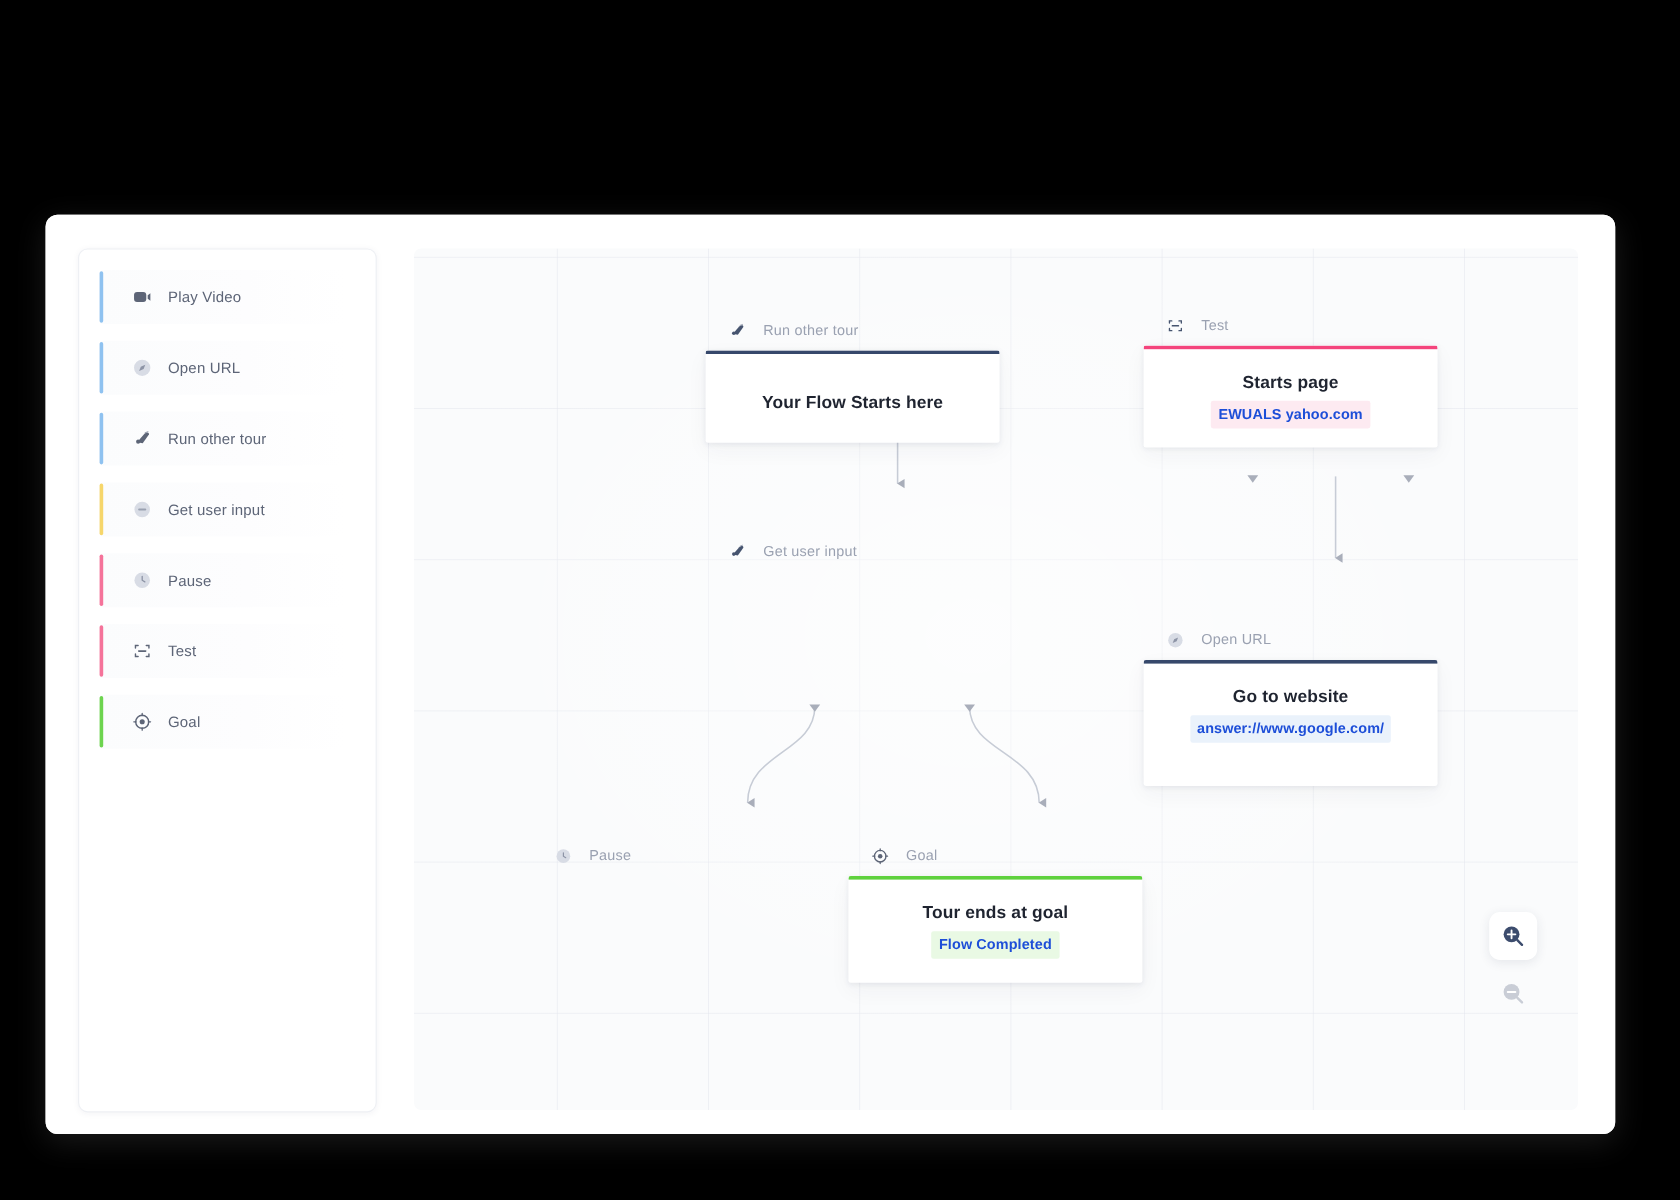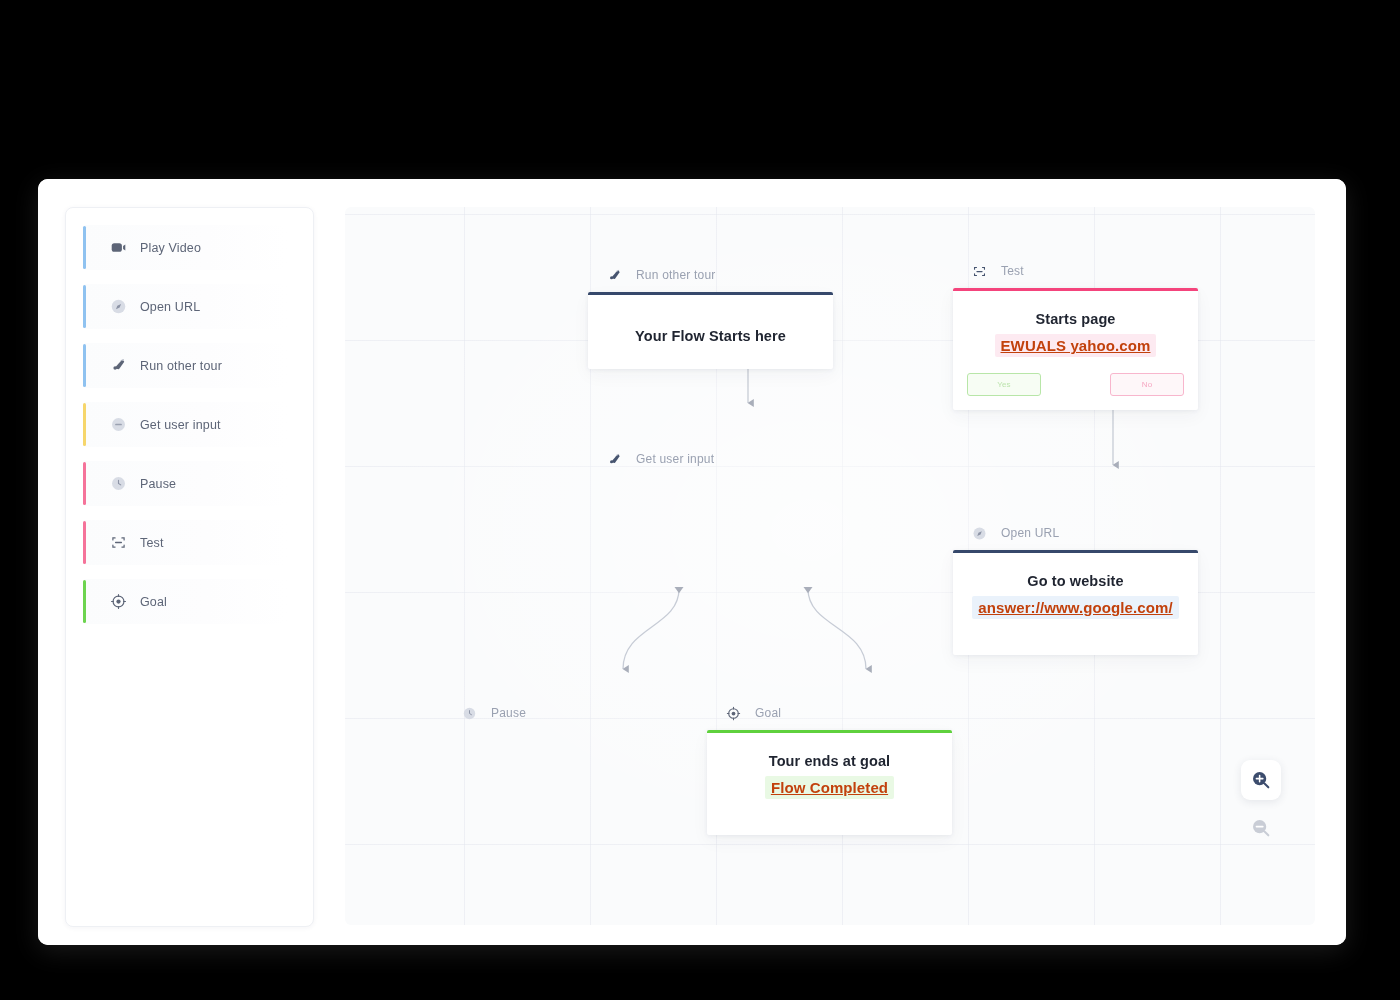--- a/index.html
+++ b/index.html
@@ -126,30 +126,29 @@
     text-align: center;
   }
   .node-line1 {
     font-size: 14.5px;
     font-weight: bold;
     color: #1f2430;
     letter-spacing: .1px;
     line-height: 21px;
   }
   .node-line2 {
-    font-size: 15px;
+    font-size: 12px;
     font-weight: bold;
-    color: #c2410c;
+    color: #1d4ed8;
     letter-spacing: .1px;
     line-height: 21px;
     margin-top: 4px;
     display: inline-block;
     padding: 1px 6px;
     border-radius: 2px;
-    text-decoration: underline;
   }
   .node-btn-row {
     display: flex;
     justify-content: space-between;
     padding: 0 14px 14px;
   }
   .node-btn {
     min-width: 72px;
     height: 21px;
     line-height: 21px;
@@ -345,24 +344,20 @@
               </svg>
             </span>
             <span class="node-head-label">Test</span>
           </div>
           <div class="node-card">
             <div class="node-accent" style="background:#f4447c"></div>
             <div class="node-body" style="padding:18px 14px 16px;">
               <div class="node-line1">Starts page</div>
               <div class="node-line2" style="background:#fdeaf1">EWUALS yahoo.com</div>
             </div>
-            <div class="node-btn-row">
-              <div class="node-btn" style="border-color:#b8e6a8; color:#bde4ae; background:#f7fdf4;">Yes</div>
-              <div class="node-btn" style="border-color:#f8b6cd; color:#f6a7c2; background:#fef7f9;">No</div>
-            </div>
           </div>
         </div>
 
         <div class="node" style="left:608px; top:314px; width:245px;">
           <div class="node-head">
             <span class="node-head-icon">
               <svg width="15" height="15" viewBox="0 0 20 20">
                   <circle cx="10" cy="10" r="8" fill="#d8dce5"></circle>
                   <path d="M13 7 L8.6 9 L7 13.2 L11.4 11.2 Z" fill="#8d94a6"></path>
                 </svg>
@@ -396,21 +391,21 @@
               <svg width="15" height="15" viewBox="0 0 20 20">
                   <circle cx="10" cy="10" r="6.4" fill="none" stroke="#5d6577" stroke-width="1.5"></circle>
                   <circle cx="10" cy="10" r="2.5" fill="#5d6577"></circle>
                   <path d="M10 1.8 V4 M10 16 V18.2 M1.8 10 H4 M16 10 H18.2" stroke="#5d6577" stroke-width="1.4" stroke-linecap="round"></path>
                 </svg>
             </span>
             <span class="node-head-label">Goal</span>
           </div>
           <div class="node-card">
             <div class="node-accent" style="background:#5fd13d"></div>
-            <div class="node-body" style="padding:18px 14px 36px;">
+            <div class="node-body" style="padding:18px 14px 20px;">
               <div class="node-line1">Tour ends at goal</div>
               <div class="node-line2" style="background:#e9f9e4">Flow Completed</div>
             </div>
           </div>
         </div>
 
         <div class="zoom-ctrls">
           <div class="zoom-btn zoom-in">
             <svg width="22" height="22" viewBox="0 0 24 24">
               <circle cx="10.5" cy="10.5" r="7.2" fill="#3c4c6d"></circle>

